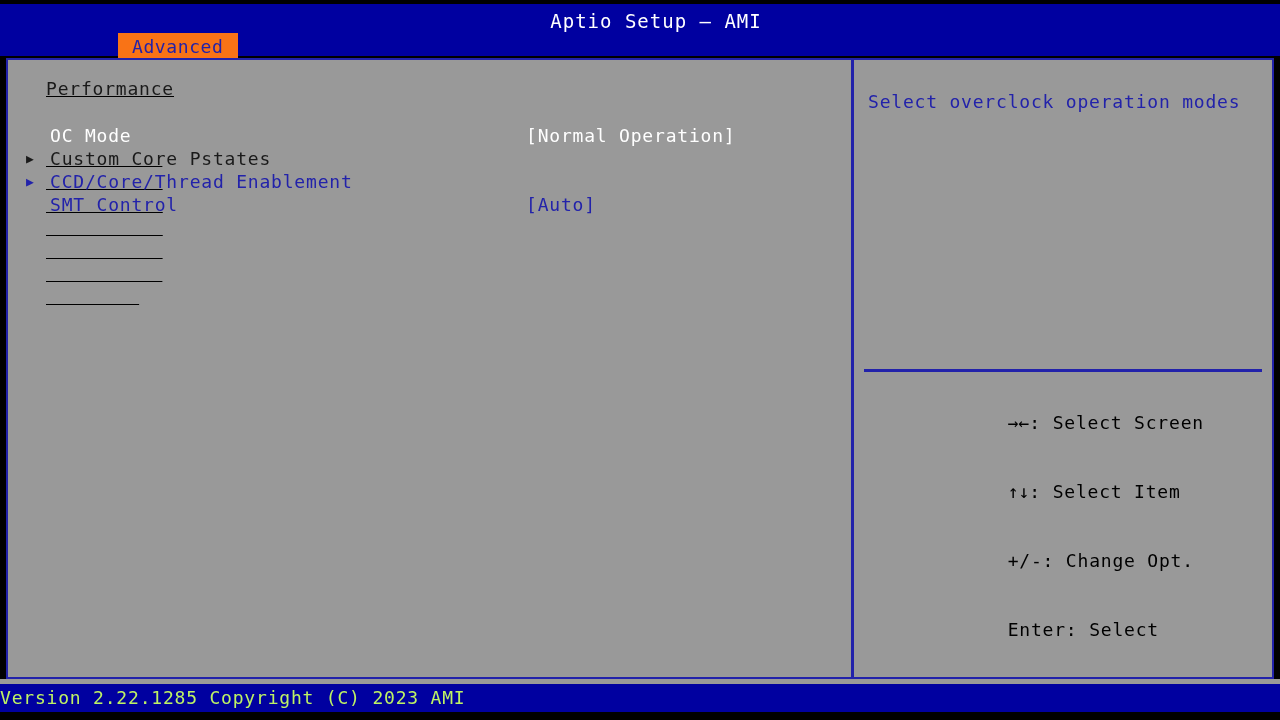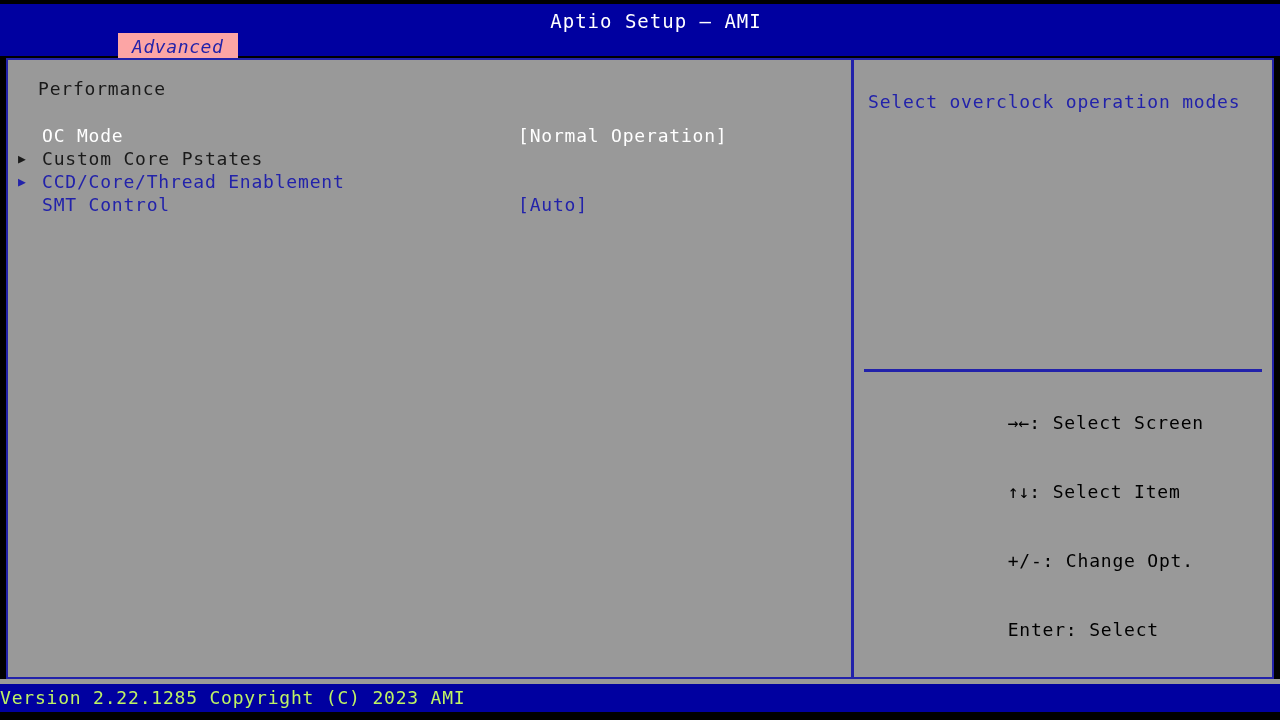--- a/index.html
+++ b/index.html
@@ -26,40 +26,41 @@
     white-space:pre;
   }
   .tabstrip { position:absolute; left:0; top:29px; height:27px; width:1280px; }
   .tab {
     position:absolute; left:118px; top:0;
     height:27px; padding:0 14px;
     display:flex; align-items:center;
     font-size:18px; letter-spacing:0.6px;
     white-space:pre;
   }
-  .tab.active { background:#fca5a5; color:#2222aa;font-style:italic; }
+  .tab.active { background:#f97316; color:#2222aa; }
 
   
   .frame {
     position:absolute; left:6px; top:58px;
     width:1268px; height:621px;
     background:#999999;
     border:2px solid #2222aa;
   }
   .frame-inner { position:relative; width:100%; height:100%; }
 
   .vdivider {
     position:absolute; left:843px; top:0; width:3px; height:100%;
     background:#2222aa;
   }
 
   
   .left-pane {
     position:absolute; left:0; top:0; width:843px; height:100%;
-    padding:18px 0 0 30px;
+    padding:18px 0 0 38px;
+    text-decoration:underline;
   }
   .section-title {
     color:#1a1a1a; font-size:18px; letter-spacing:0.8px;
     white-space:pre; line-height:22px; margin-bottom:24px;
   }
 
   .opt-row {
     position:relative; height:23px; line-height:23px;
     font-size:18px; letter-spacing:0.8px; white-space:pre;
   }

